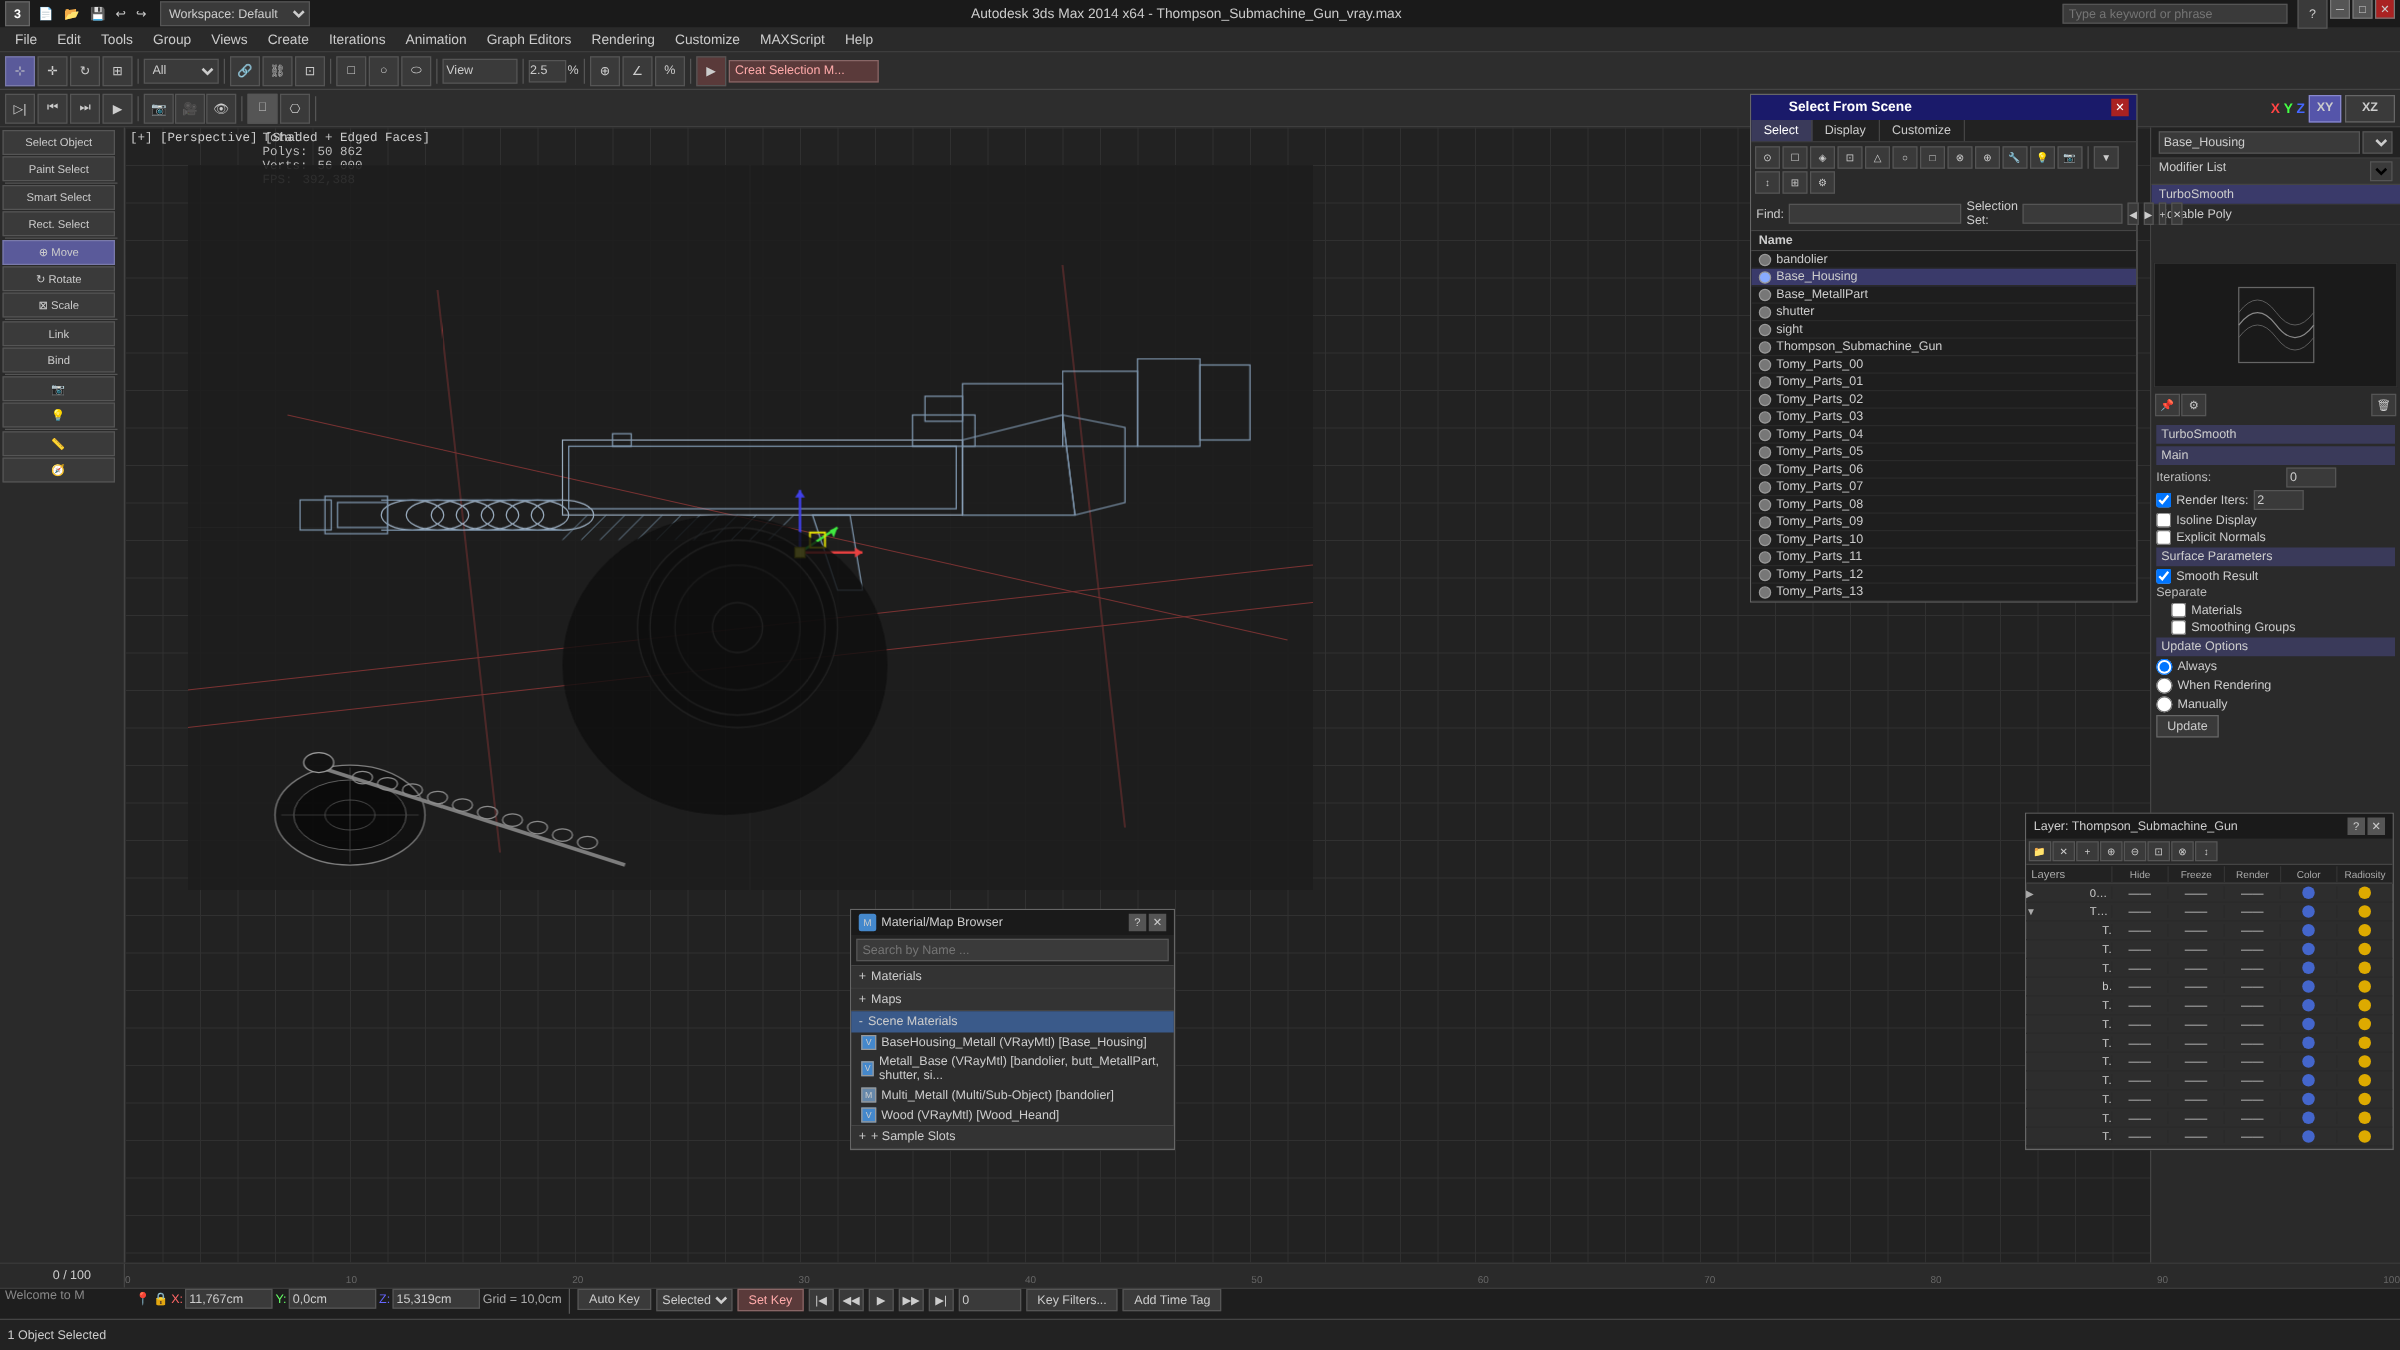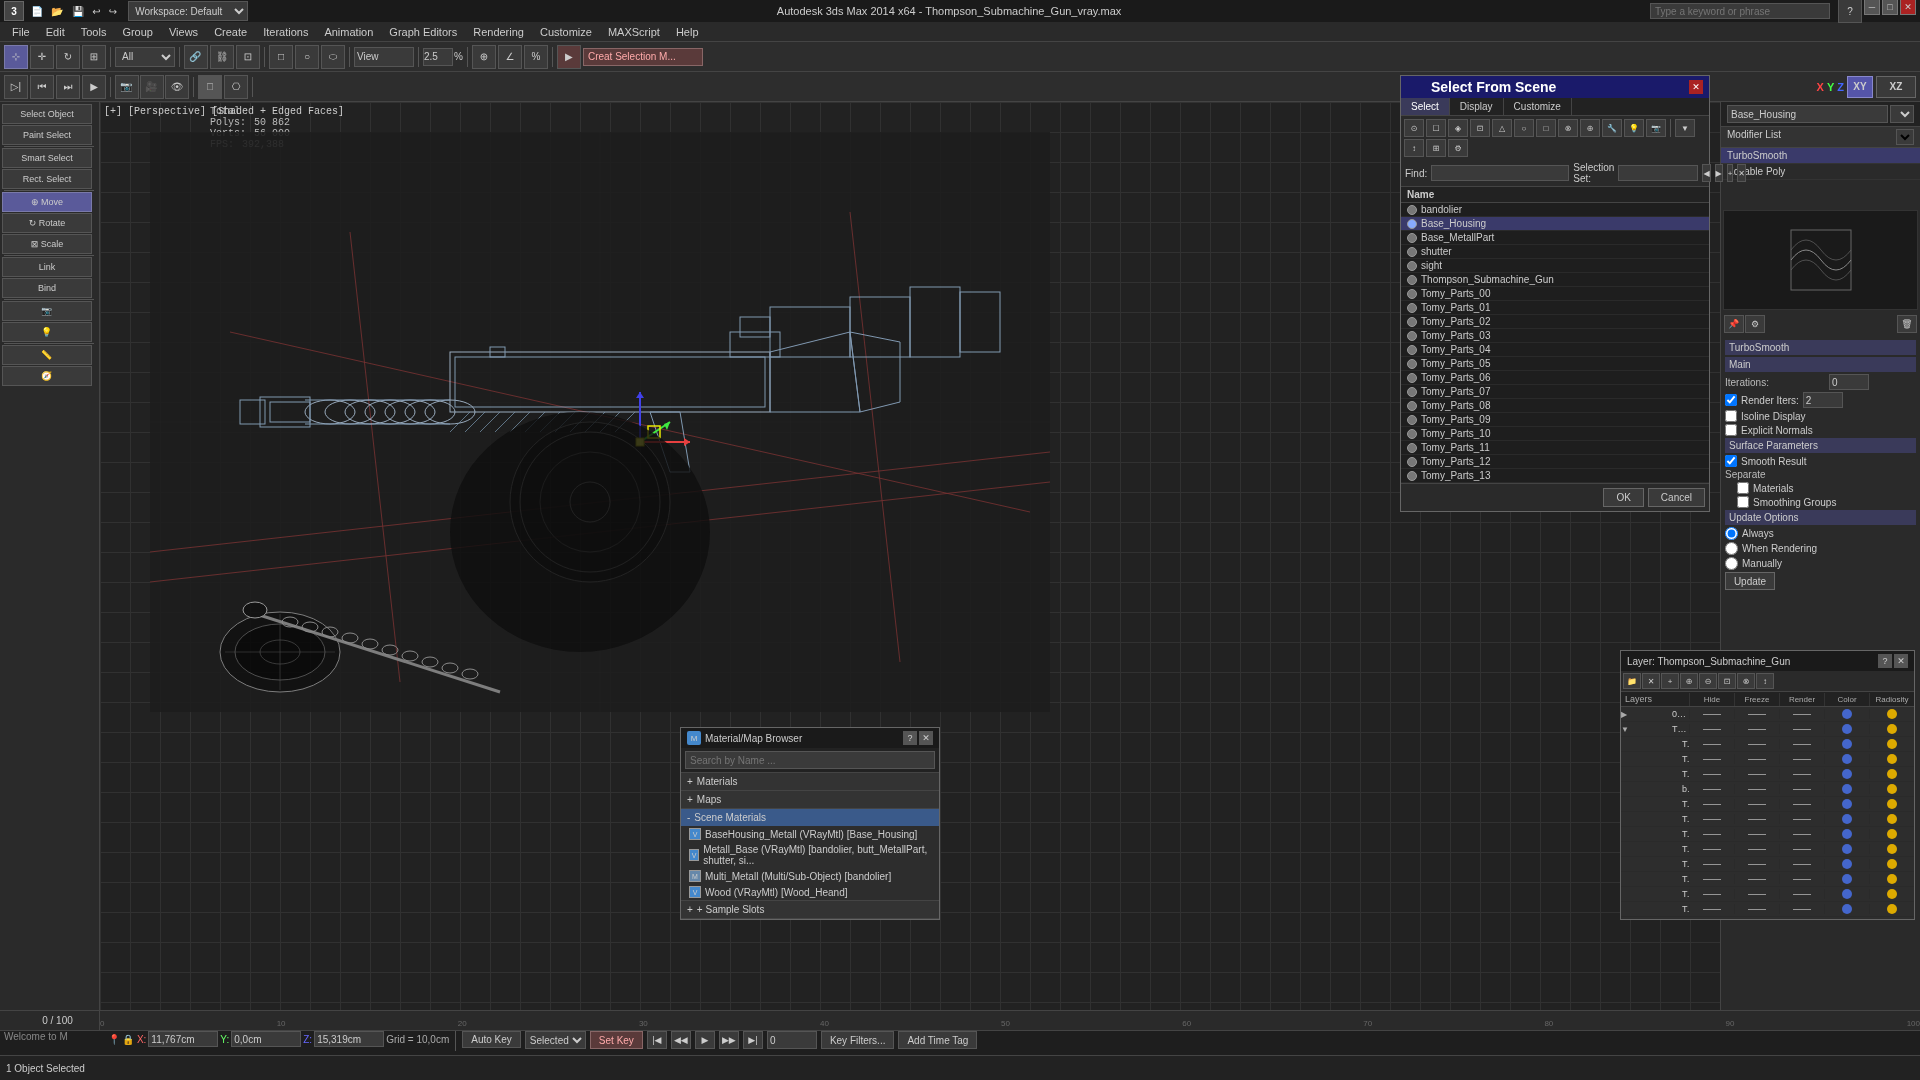--- a/index.html
+++ b/index.html
@@ -61,21 +61,21 @@
     #turbos-props { padding: 4px; font-size: 10px; color: #ccc; }
     .prop-section-title { background: #3a3a5a; padding: 2px 4px; margin-bottom: 2px; font-size: 10px; }
     .prop-row { display: flex; align-items: center; margin-bottom: 2px; gap: 4px; }
     .prop-label { width: 100px; font-size: 10px; color: #bbb; }
     .prop-input { width: 40px; height: 16px; background: #3a3a3a; border: 1px solid #555; color: #ccc; font-size: 10px; padding: 0 2px; }
     .prop-checkbox { width: 12px; height: 12px; }
 
     
     #select-scene-dialog { position: absolute; top: 75px; right: 210px; width: 310px; background: #2d2d2d; border: 1px solid #666; z-index: 100; }
     .dialog-titlebar { background: #1a1a6a; padding: 3px 6px; display: flex; align-items: center; justify-content: space-between; }
-    .dialog-title { color: #fff; font-size: 14px; font-weight: bold; padding-left: 24px; }
+    .dialog-title { color: #fff; font-size: 11px; font-weight: bold; padding-left: 24px; }
     .dialog-close-btn { width: 14px; height: 14px; background: #aa2222; color: #fff; font-size: 9px; display: flex; align-items: center; justify-content: center; cursor: pointer; }
     .dialog-tabs { display: flex; background: #222; border-bottom: 1px solid #444; }
     .dialog-tab { padding: 3px 10px; font-size: 10px; color: #ccc; cursor: pointer; border-right: 1px solid #444; }
     .dialog-tab.active { background: #3a3a5a; color: #fff; }
     .dialog-toolbar { display: flex; padding: 3px; gap: 2px; background: #2a2a2a; flex-wrap: wrap; }
     .dialog-tool-btn { width: 20px; height: 18px; background: #3a3a3a; border: 1px solid #555; font-size: 8px; color: #ccc; display: flex; align-items: center; justify-content: center; cursor: pointer; }
     .dialog-find-row { display: flex; align-items: center; padding: 2px 4px; gap: 4px; background: #2a2a2a; border-bottom: 1px solid #444; }
     .dialog-find-label { font-size: 10px; color: #ccc; }
     .dialog-find-input { flex: 1; height: 16px; background: #3a3a3a; border: 1px solid #555; color: #ccc; font-size: 10px; padding: 0 2px; }
     .dialog-sel-set { width: 80px; height: 16px; background: #3a3a3a; border: 1px solid #555; color: #ccc; font-size: 10px; }
@@ -693,24 +693,20 @@
     <div class="dialog-list-item">
       <div class="item-icon"></div>
       <span>Tomy_Parts_12</span>
     </div>
     <div class="dialog-list-item">
       <div class="item-icon"></div>
       <span>Tomy_Parts_13</span>
     </div>
 
   </div>
-  <div class="dialog-footer">
-    <button class="dialog-btn">OK</button>
-    <button class="dialog-btn">Cancel</button>
-  </div>
 </div>
 
 <div id="layers-dialog" style="position:fixed;bottom:160px;right:5px;width:295px;height:270px;background:#2d2d2d;border:1px solid #666;z-index:100;display:flex;flex-direction:column;">
   <div class="layers-header">
     <span class="layers-title">Layer: Thompson_Submachine_Gun</span>
     <div style="display:flex;gap:2px;">
       <div class="layers-close-btn">?</div>
       <div class="layers-close-btn">✕</div>
     </div>
   </div>

